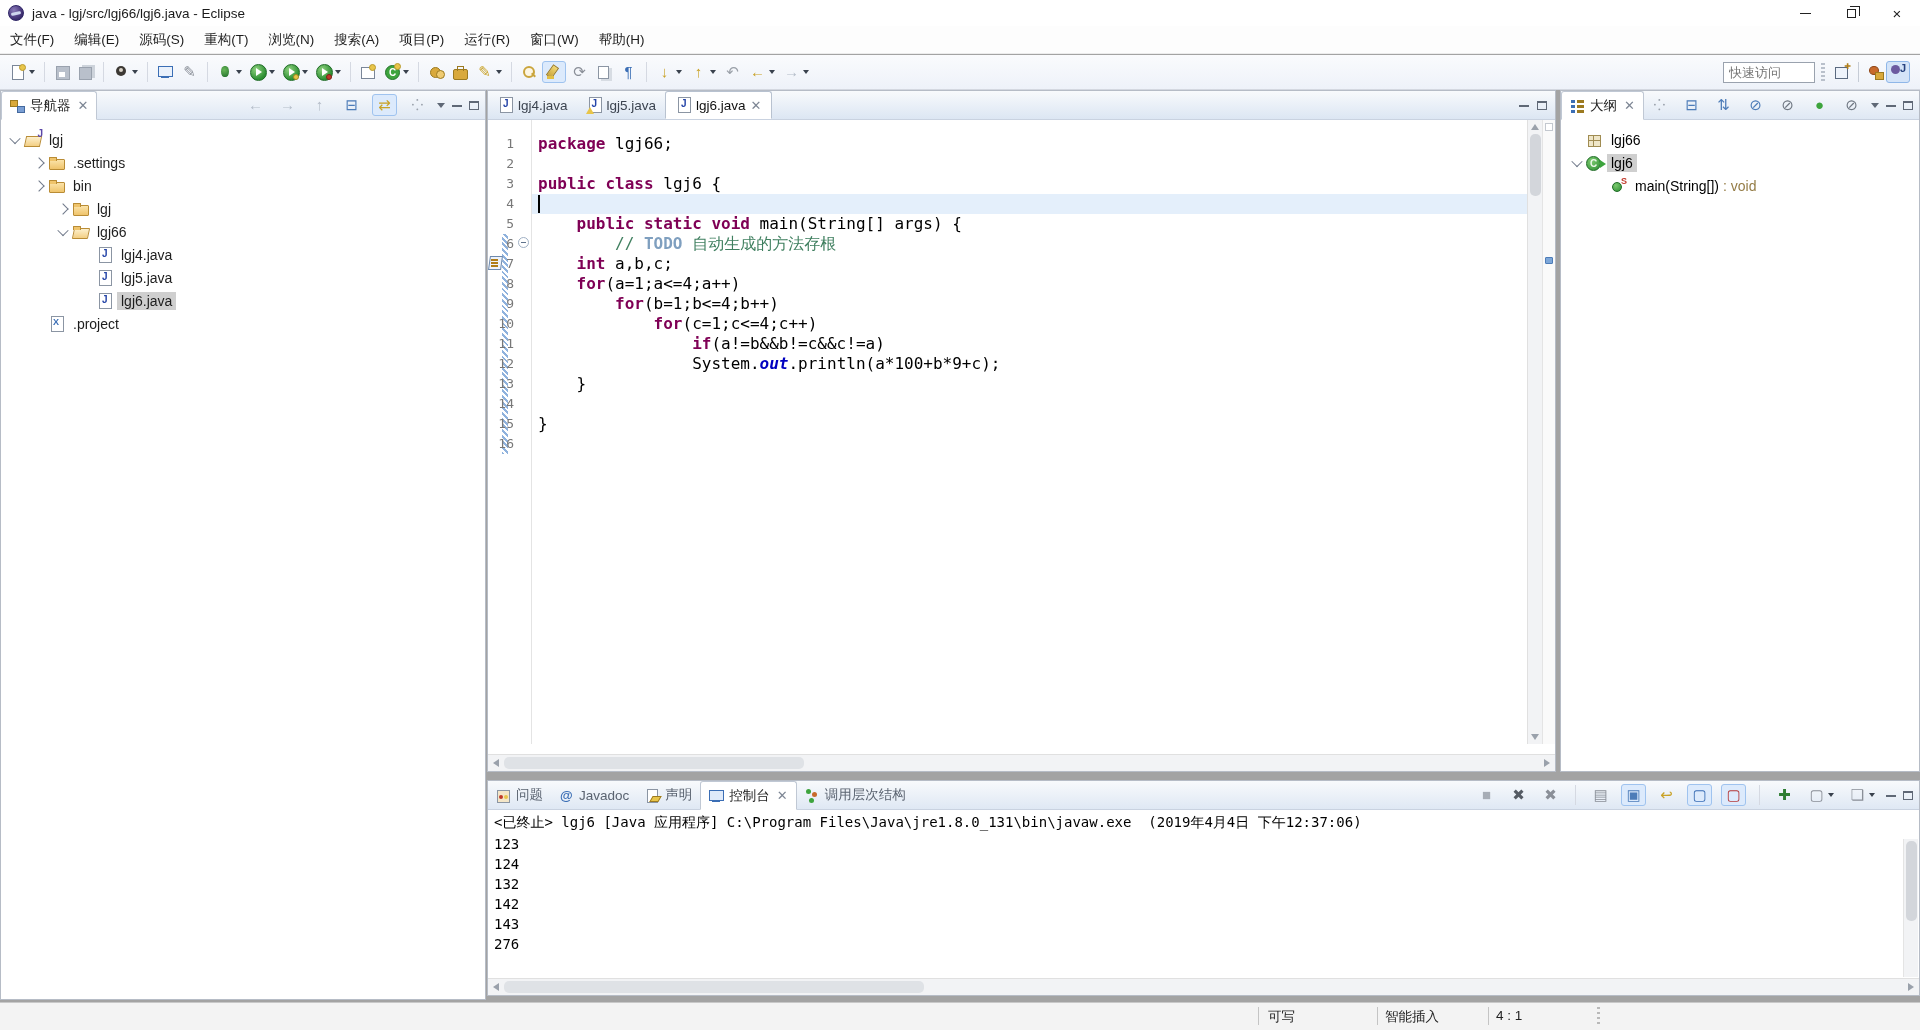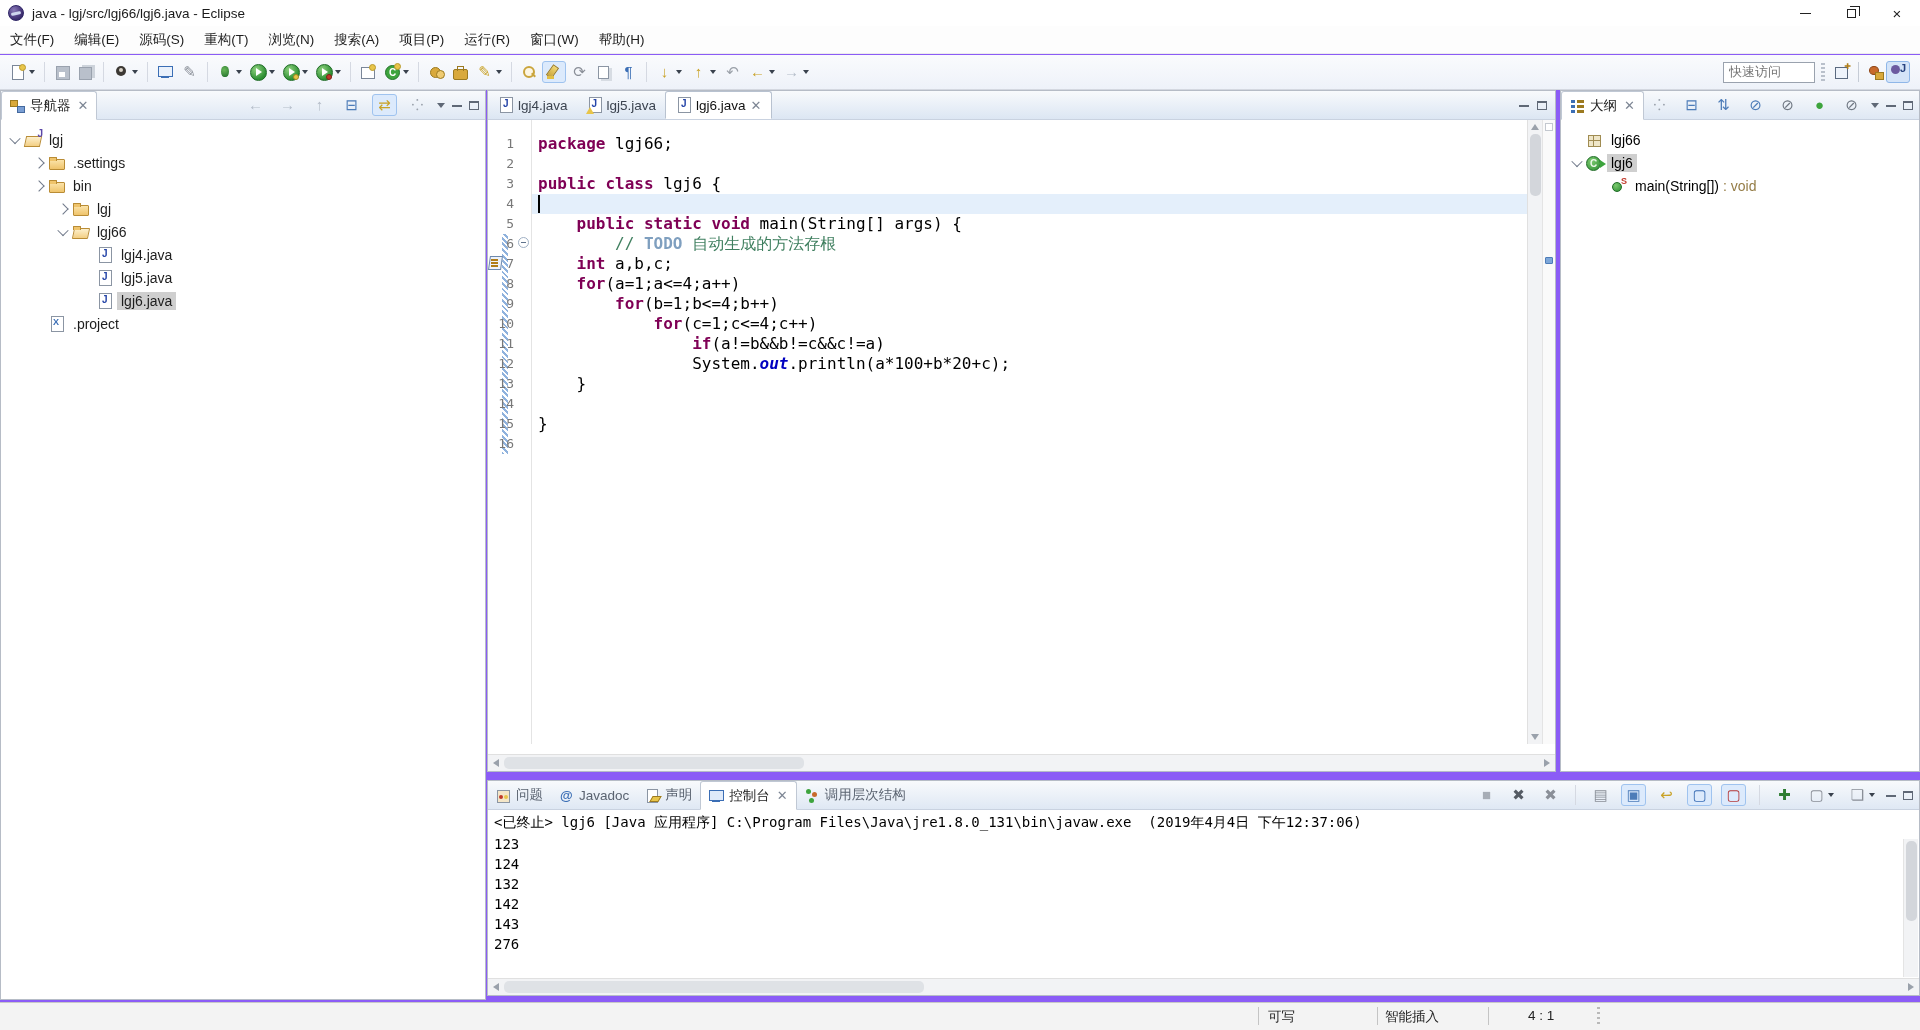--- a/index.html
+++ b/index.html
@@ -1,18 +1,18 @@
 <!DOCTYPE html>
 <html><head>
 <meta charset="utf-8">
 <style>
   * { margin:0; padding:0; box-sizing:border-box; }
   html,body { width:1920px; height:1030px; overflow:hidden;
     font-family:"Liberation Sans", sans-serif; background:#e8e8e8; }
-  #app { position:relative; width:1920px; height:1030px; background:#8b5cf6; }
+  #app { position:relative; width:1920px; height:1030px; background:#a3a3a3; }
 
   
   #titlebar { position:absolute; left:0; top:0; width:100%; height:26px; background:#ffffff;
     display:flex; align-items:center; }
   #title-icon { width:16px; height:16px; margin-left:8px; border-radius:50%;
     background:radial-gradient(circle at 35% 30%, #8a7ab8 0%, #4a3a7e 55%, #241b4f 100%);
     border:1px solid #2e2566; position:relative; }
   #title-icon::after{ content:""; position:absolute; left:2px; top:6px; width:10px; height:3px;
     background:#cfd6ee; border-radius:2px; transform:rotate(-12deg); }
   #title-text { margin-left:8px; font-size:13.5px; color:#1b1b1b; }
@@ -93,21 +93,21 @@
     background:#caa53d; transform:rotate(45deg); }
   .ic-marker::before { content:""; position:absolute; left:3px; top:1px; width:5px; height:11px;
     background:linear-gradient(#f3d973,#caa53d); transform:rotate(35deg); border:1px solid #9c7a20; }
   .ic-marker::after { content:""; position:absolute; left:1px; bottom:1px; width:7px; height:3px; background:#e2c044; }
   .ic-pages::before { content:""; position:absolute; left:2px; top:2px; width:9px; height:11px;
     background:#fff; border:1px solid #8b95a3; box-shadow:3px 2px 0 #d7dce3; }
 
   
   #tb-right { margin-left:auto; display:flex; align-items:center; padding-right:10px; }
   #quick-access { width:92px; height:21px; border:1px solid #9aa2ae; background:#fff; font-size:13px;
-    color:#333; padding:1px 5px; font-family:Liberation Mono, monospace; }
+    color:#333; padding:1px 5px; font-family:Liberation Sans, sans-serif; }
   .grip { width:4px; height:18px; margin:0 6px;
     background:repeating-linear-gradient(#b9c0cb 0 2px, transparent 2px 4px); }
   .persp-sep { width:1px; height:20px; background:#c6ccd6; margin:0 5px; }
   .persp { display:flex; align-items:center; padding:2px 3px; border-radius:3px; position:relative; }
   .persp.hl { background:#d4e4f8; border:1px solid #8fb7e8; }
   .pi-open::before { content:""; position:absolute; left:1px; top:3px; width:11px; height:10px;
     background:#eef3fb; border:1px solid #5b6a80; }
   .pi-open::after { content:"✚"; position:absolute; right:-1px; top:-2px; font-size:8px; color:#b07d18; }
   .pi-tree::before { content:""; position:absolute; left:2px; top:2px; width:8px; height:7px;
     background:#c86a2c; border-radius:50%; border:1px solid #8d4415; }
@@ -578,21 +578,21 @@
           <div class="cline" style="top: 34px; position: absolute; left: 0px; right: 0px;"></div>
           <div class="cline" style="top: 54px; position: absolute; left: 0px; right: 0px;"><span class="k">public</span><span class="p"> </span><span class="k">class</span><span class="p"> lgj6 {</span></div>
           <div class="cline current" style="top: 74px; position: absolute; left: 0px; right: 0px;"><span id="caret"></span></div>
           <div class="cline" style="top: 94px; position: absolute; left: 0px; right: 0px;"><span class="p">    </span><span class="k">public</span><span class="p"> </span><span class="k">static</span><span class="p"> </span><span class="k">void</span><span class="p"> main(String[] args) {</span></div>
           <div class="cline" style="top: 114px; position: absolute; left: 0px; right: 0px;"><span class="p">        </span><span class="c">// </span><span class="t">TODO</span><span class="c"> 自动生成的方法存根</span></div>
           <div class="cline" style="top: 134px; position: absolute; left: 0px; right: 0px;"><span class="p">    </span><span class="k">int</span><span class="p"> a,b,c;</span></div>
           <div class="cline" style="top: 154px; position: absolute; left: 0px; right: 0px;"><span class="p">    </span><span class="k">for</span><span class="p">(a=1;a&lt;=4;a++)</span></div>
           <div class="cline" style="top: 174px; position: absolute; left: 0px; right: 0px;"><span class="p">        </span><span class="k">for</span><span class="p">(b=1;b&lt;=4;b++)</span></div>
           <div class="cline" style="top: 194px; position: absolute; left: 0px; right: 0px;"><span class="p">            </span><span class="k">for</span><span class="p">(c=1;c&lt;=4;c++)</span></div>
           <div class="cline" style="top: 214px; position: absolute; left: 0px; right: 0px;"><span class="p">                </span><span class="k">if</span><span class="p">(a!=b&amp;&amp;b!=c&amp;&amp;c!=a)</span></div>
-          <div class="cline" style="top: 234px; position: absolute; left: 0px; right: 0px;"><span class="p">                System.</span><span class="f">out</span><span class="p">.println(a*100+b*20+c);</span></div>
+          <div class="cline" style="top: 234px; position: absolute; left: 0px; right: 0px;"><span class="p">                System.</span><span class="f">out</span><span class="p">.println(a*100+b*9+c);</span></div>
           <div class="cline" style="top: 254px; position: absolute; left: 0px; right: 0px;"><span class="p">    }</span></div>
           <div class="cline" style="top: 274px; position: absolute; left: 0px; right: 0px;"></div>
           <div class="cline" style="top: 294px; position: absolute; left: 0px; right: 0px;"><span class="p">}</span></div>
           <div class="cline" style="top: 314px; position: absolute; left: 0px; right: 0px;"></div>
         </div>
       <div id="vscroll">
         <span class="sb-arrow sb-up"></span>
         <div id="vthumb"></div>
         <span class="sb-arrow sb-dn"></span>
       </div>
@@ -740,17 +740,17 @@
       <span class="hsb-arrow hsb-r"></span>
     </div>
   </div>
 
   <div id="statusbar">
     <span class="st-sep" style="left:1258px;"></span>
     <span class="st-cell" style="left:1268px;">可写</span>
     <span class="st-sep" style="left:1377px;"></span>
     <span class="st-cell" style="left:1385px;">智能插入</span>
     <span class="st-sep" style="left:1488px;"></span>
-    <span class="st-cell" style="left:1496px;margin-left:32px;">4 : 1</span>
+    <span class="st-cell" style="left:1496px;">4 : 1</span>
     <span id="st-dots"></span>
   </div>
 
 </div>
 
 </body></html>

